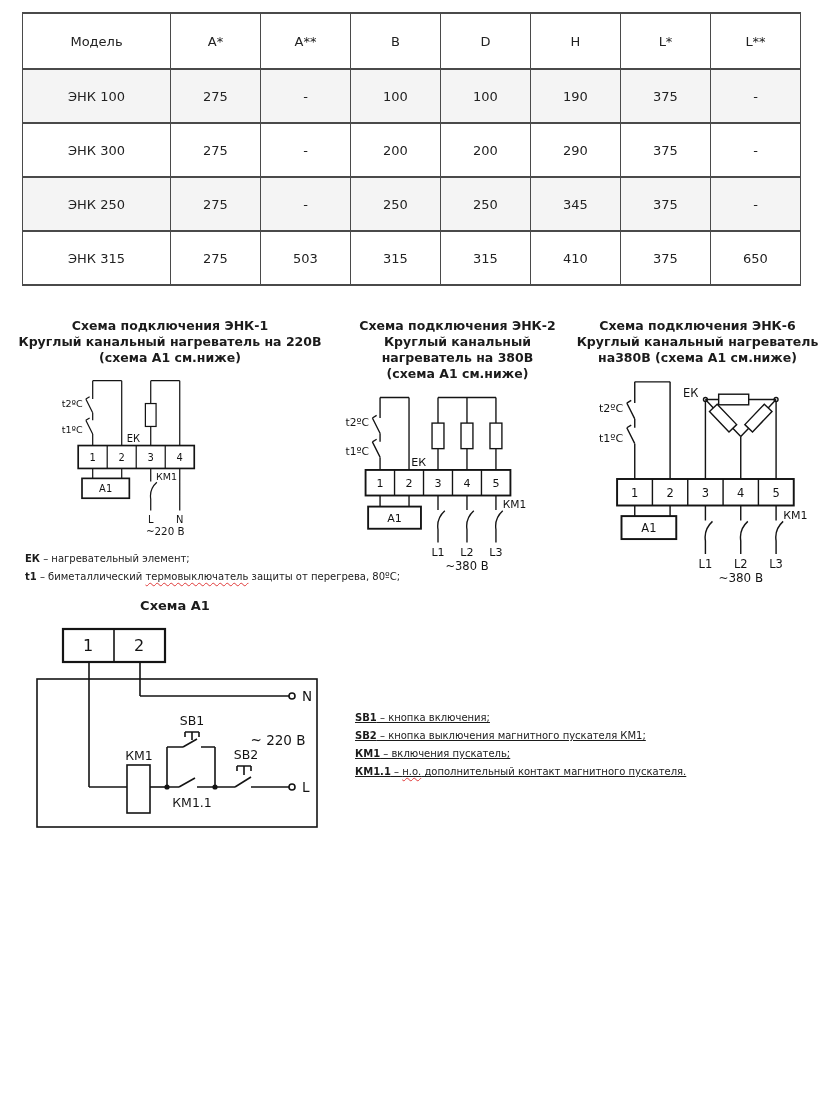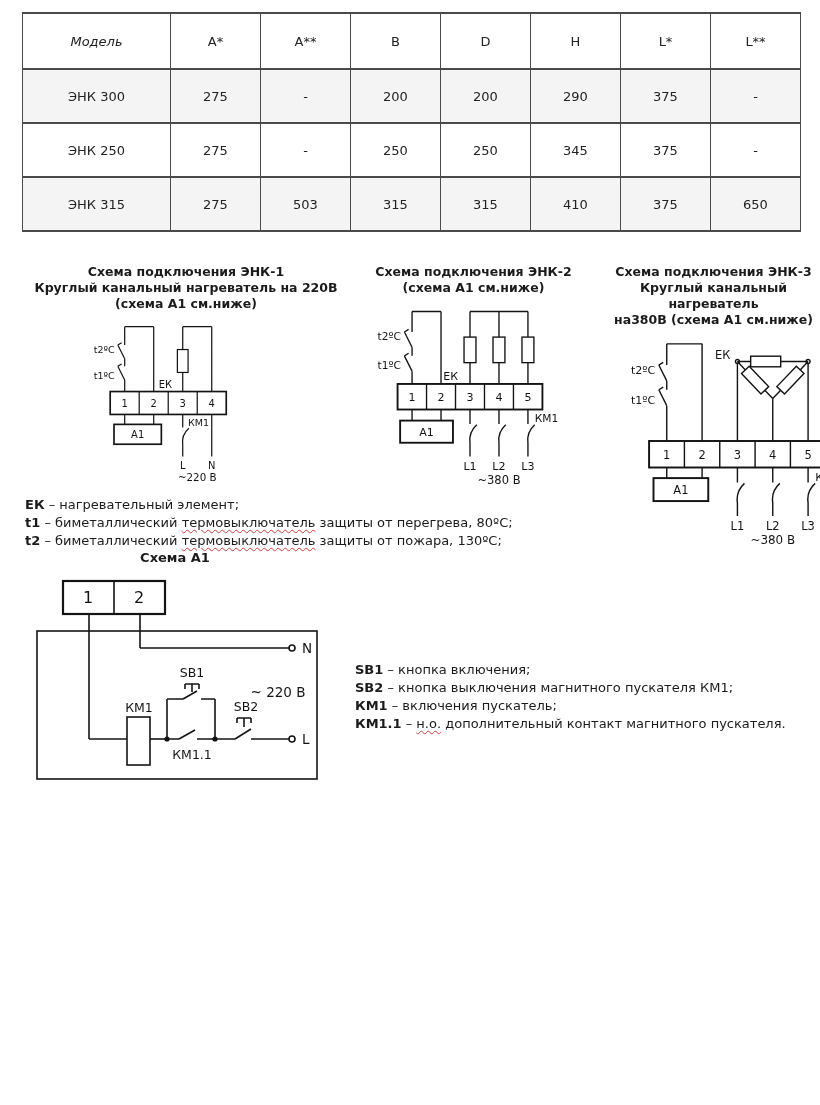--- a/index.html
+++ b/index.html
@@ -8,76 +8,86 @@
 
   
   table.dims { border-collapse:collapse; margin:12px 0 0 22px; font-size:13px; color:#222; }
   table.dims th, table.dims td {
     border-left:1px solid #4a4a4a; border-right:1px solid #4a4a4a;
     border-top:2px solid #4a4a4a; border-bottom:2px solid #4a4a4a;
     text-align:center; vertical-align:middle; font-weight:normal;
   }
   table.dims th { height:56px; }
   table.dims td { height:54px; }
-  .c-model { width:148px;font-style:italic; }
+  .c-model { width:148px; }
   .c-num { width:90px; }
   table.dims tbody tr:nth-child(odd) { background:#f4f4f4; }
 
   
   .diagrams-row { display:flex; margin-top:32px; height:232px; }
-  .diag-col { flex:none;padding-left:32px; }
+  .diag-col { flex:none; }
   .diag-col.c1 { width:340px; }
   .diag-col.c2 { width:235px; }
   .diag-col.c3 { width:245px; }
   .diag-title { font-weight:bold; font-size:12.5px; line-height:16px; text-align:center; }
   .diag-col svg { display:block; margin-top:7px; overflow:visible; }
   .c1 svg { margin-left:40px; }
   .c2 svg { margin-left:0px; }
   .c3 svg { margin-left:20px; }
 
   svg .ln { fill:none; stroke:#141414; stroke-width:1.6; }
   svg .thick { stroke-width:2.2; }
   svg text { fill:#141414; stroke:none; font-family:"DejaVu Sans","Liberation Sans",sans-serif; }
   svg .t13 { font-size:13px; }
   svg .t12 { font-size:12.5px; }
   svg .t16 { font-size:16px; }
   svg .t14 { font-size:13.5px; }
   .mid { text-anchor:middle; } .end { text-anchor:end; } .sta { text-anchor:start; }
 
   
-  .legend { margin-left:25px; font-size:13px; line-height:18px; }
+  .legend { margin-left:25px; font-size:10px; line-height:18px; }
   .legend b { font-weight:bold; }
   .wavy { text-decoration-line:underline; text-decoration-style:wavy;
           text-decoration-color:#e03a3a; text-decoration-thickness:1px; text-underline-offset:2px; }
 
   
-  .scheme-row { display:flex; }
+  .scheme-row { display:flex; margin-top:12px; }
   .scheme-a1 { margin-left:25px; width:300px; }
   .scheme-title { font-weight:bold; font-size:13px; text-align:center; margin-bottom:6px; }
-  .legend2 { margin-left:30px; margin-top:111px; }
+  .legend2 { margin-left:30px; margin-top:111px;text-decoration:underline; }
 </style>
 </head>
 <body>
 
 <div class="page">
 
   <table class="dims">
     <thead>
       <tr>
         <th class="c-model">Модель</th>
         <th class="c-num">A*</th>
         <th class="c-num">A**</th>
         <th class="c-num">B</th>
         <th class="c-num">D</th>
         <th class="c-num">H</th>
         <th class="c-num">L*</th>
         <th class="c-num">L**</th>
       </tr>
     </thead>
     <tbody>
+      <tr>
+        <td>ЭНК 100</td>
+          <td>275</td>
+          <td>-</td>
+          <td>100</td>
+          <td>100</td>
+          <td>190</td>
+          <td>375</td>
+          <td>-</td>
+      </tr>
       <tr>
         <td>ЭНК 300</td>
           <td>275</td>
           <td>-</td>
           <td>200</td>
           <td>200</td>
           <td>290</td>
           <td>375</td>
           <td>-</td>
       </tr>
@@ -144,20 +154,21 @@
         <text class="t12 sta" x="152" y="140">КМ1</text>
         <text class="t13 mid" x="145" y="196">L</text>
         <text class="t13 mid" x="183" y="196">N</text>
         <text class="t14 mid" x="164" y="212">~220 В</text>
       </svg>
     </div>
 
     <div class="diag-col c2">
       <div class="diag-title">
         <div>Схема подключения ЭНК-2</div>
+        <div>Круглый канальный нагреватель на 380В</div>
         <div>(схема А1 см.ниже)</div>
       </div>
       <svg width="196" viewBox="0 0 230 215">
         <g>
           <path class="ln" d="M47 10 H81 M47 10 V34 M47 52 V62 M47 80 V95"></path>
           <path class="ln" d="M47 52 L38 34 M38 34 L43 31 M47 80 L38 62 M38 62 L43 59"></path>
         </g>
         <path class="ln" d="M81 10 V95"></path>
         <g>
           <path class="ln" d="M115 10 H183 M115 10 V40 M115 70 V95 M149 10 V40 M149 70 V95 M183 10 V40 M183 70 V95"></path>
@@ -190,21 +201,21 @@
         <text class="t12 sta" x="191" y="140">КМ1</text>
         <text class="t13 mid" x="115" y="196">L1</text>
         <text class="t13 mid" x="149" y="196">L2</text>
         <text class="t13 mid" x="183" y="196">L3</text>
         <text class="t14 mid" x="149" y="212">~380 В</text>
       </svg>
     </div>
 
     <div class="diag-col c3">
       <div class="diag-title">
-        <div>Схема подключения ЭНК-3</div>
+        <div>Схема подключения ЭНК-6</div>
         <div>Круглый канальный нагреватель</div>
         <div>на380В (схема А1 см.ниже)</div>
       </div>
       <svg width="212" viewBox="0 0 240 240">
         <g>
           <path class="ln" d="M45 10 H85 M45 10 V34 M45 52 V62 M45 80 V120"></path>
           <path class="ln" d="M45 52 L36 34 M36 34 L41 31 M45 80 L36 62 M36 62 L41 59"></path>
         </g>
         <path class="ln" d="M85 10 V120"></path>
         <g>
@@ -245,21 +256,20 @@
         <text class="t13 mid" x="165" y="221">L2</text>
         <text class="t13 mid" x="205" y="221">L3</text>
         <text class="t14 mid" x="165" y="237">~380 В</text>
       </svg>
     </div>
   </div>
 
   <div class="legend legend1">
     <div class="legend-line"><b>ЕК</b><span> – нагревательный элемент;</span><span class="wavy"></span><span></span></div>
     <div class="legend-line"><b>t1</b><span> – биметаллический </span><span class="wavy">термовыключатель</span><span> защиты от перегрева, 80ºС;</span></div>
-    <div class="legend-line"><b>t2</b><span> – биметаллический </span><span class="wavy">термовыключатель</span><span> защиты от пожара, 130ºС;</span></div>
   </div>
 
   <div class="scheme-row">
     <div class="scheme-a1">
       <div class="scheme-title">Схема А1</div>
       <svg width="300" viewBox="0 0 300 215">
         <g>
           <rect class="ln thick" x="38" y="10" width="102" height="33"></rect>
           <path class="ln" d="M89 10 V43"></path>
         </g>

